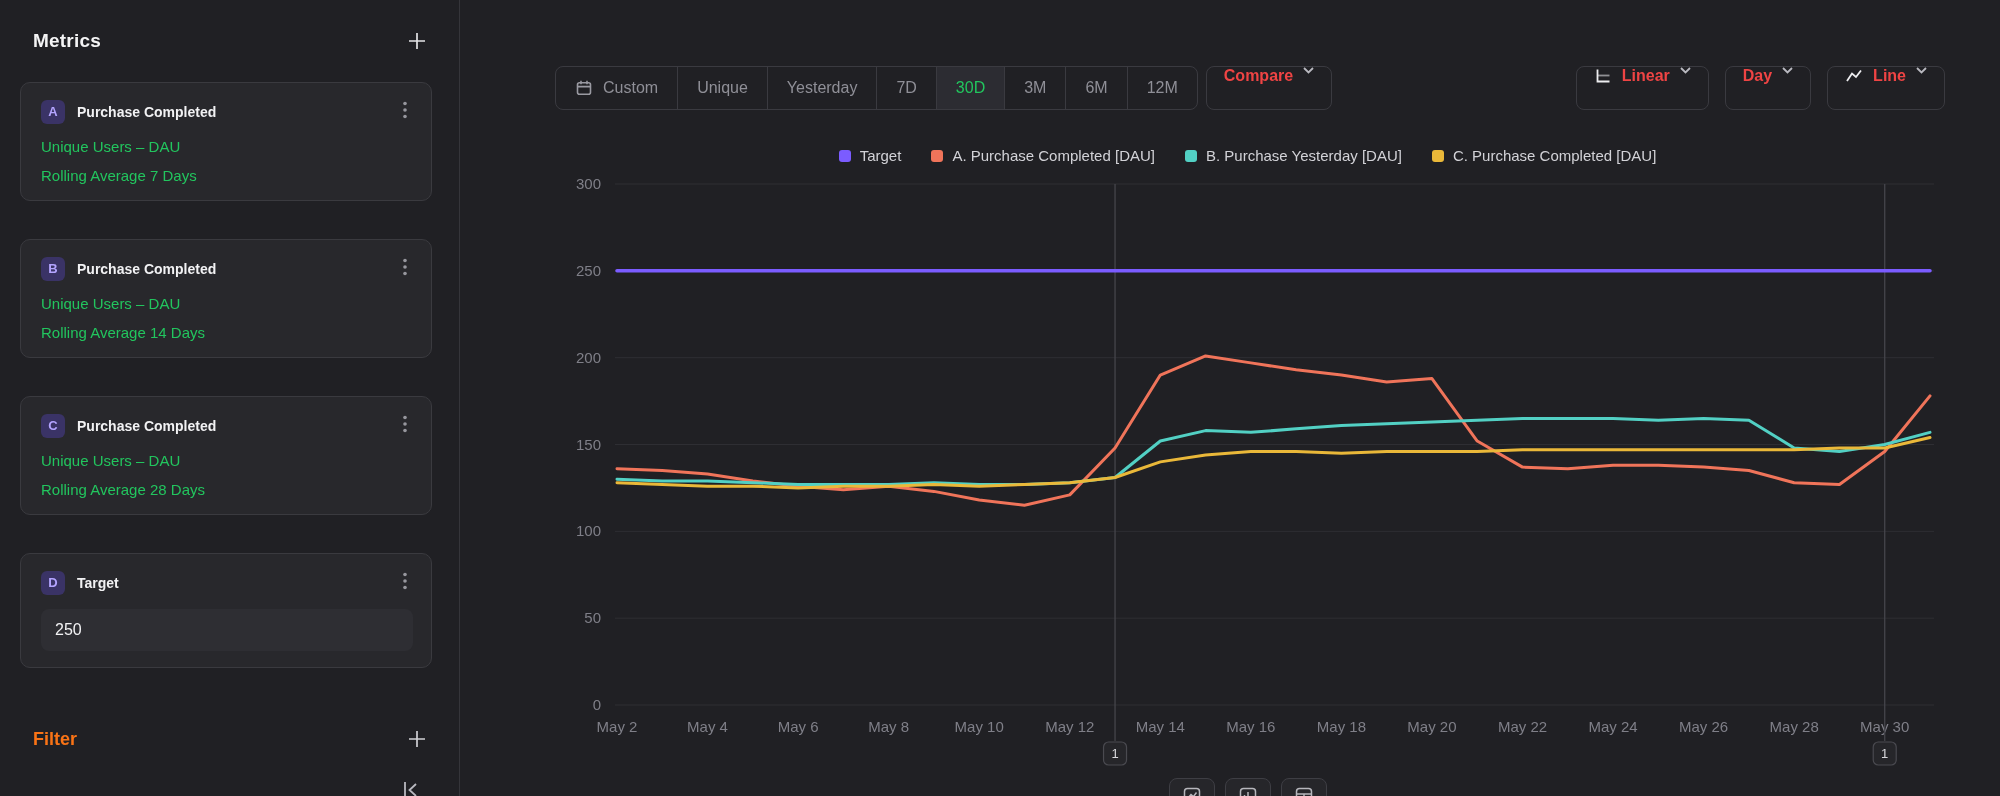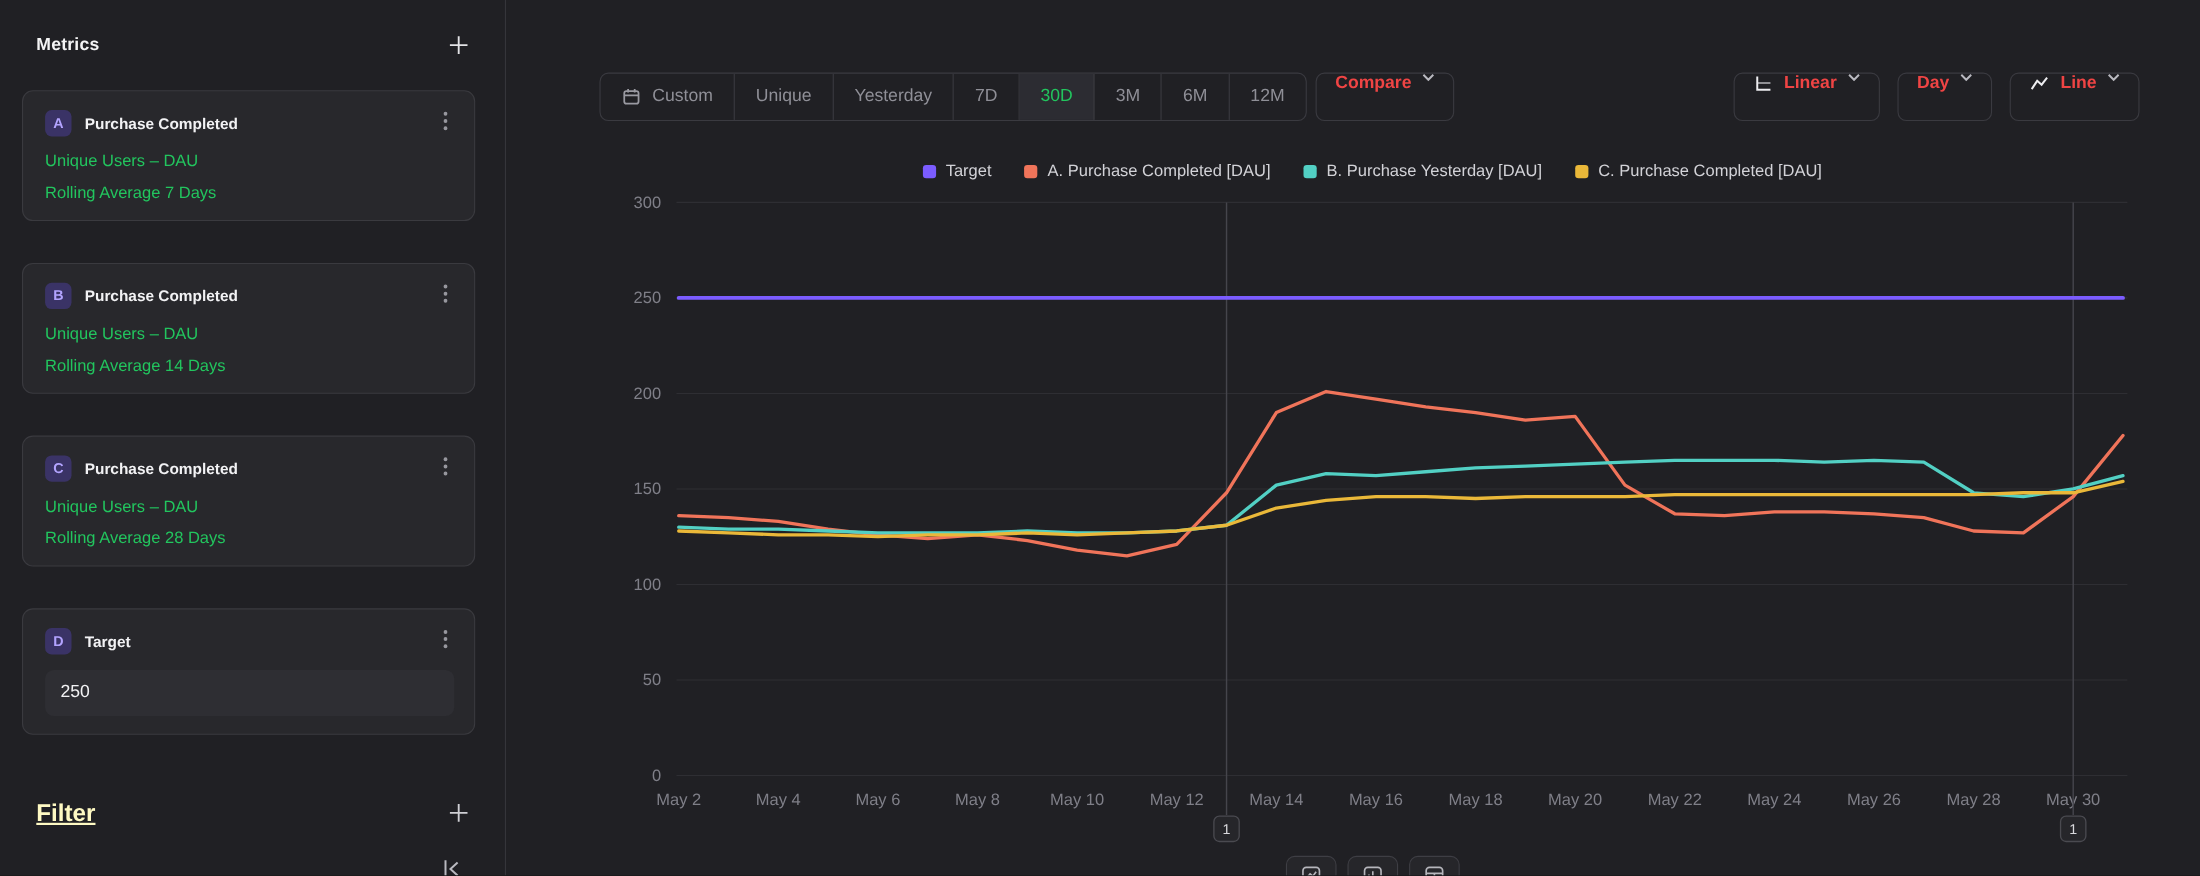--- a/index.html
+++ b/index.html
@@ -3,40 +3,40 @@
 <meta charset="utf-8">
 <style>
   * { margin:0; padding:0; box-sizing:border-box; }
   html,body { background:#19191c; }
   body { font-family:"Liberation Sans", sans-serif; }
   .app { position:relative; width:2000px; height:796px; background:#202024; overflow:hidden; color:#f5f5f6; }
 
   
   .sidebar { position:absolute; left:0; top:0; width:460px; height:796px; border-right:1px solid #35353a; background:#202024; }
   .sb-header { display:flex; align-items:center; justify-content:space-between; margin:26px 27px 26px 33px; }
-  .sb-header h1 { font-size:16px; font-weight:700; color:#f4f4f5; letter-spacing:.2px; }
+  .sb-header h1 { font-size:19px; font-weight:700; color:#f4f4f5; letter-spacing:.2px; }
   .icon-btn { background:none; border:none; cursor:pointer; display:flex; align-items:center; justify-content:center; padding:4px; }
   .metric-card { margin:0 27px 38px 20px; background:#28282c; border:1px solid #3a3a3f; border-radius:10px; padding:16px 18px 16px 20px; }
   .mc-head { display:flex; align-items:center; gap:12px; margin-bottom:14px; }
   .badge { width:24px; height:24px; border-radius:6px; background:#3a3366; color:#b3a4ff; font-size:13px; font-weight:700; display:flex; align-items:center; justify-content:center; flex:0 0 auto; }
   .mc-title { font-size:14px; font-weight:700; color:#f2f2f4; flex:1 1 auto; }
   .kebab { background:none; border:none; cursor:pointer; padding:2px 6px; }
   .mc-line { font-size:15px; color:#22c55e; margin-top:12px; cursor:pointer; }
   .target-input { display:block; width:100%; height:42px; margin-top:14px; background:#2e2e33; border:none; border-radius:8px; color:#f2f2f4; font-size:16px; padding:0 14px; font-family:"Liberation Sans", sans-serif; }
   .sb-filter { display:flex; align-items:center; justify-content:space-between; margin:56px 27px 0 33px; }
-  .sb-filter span { font-size:22px; font-weight:700; color:#fef9c3;text-decoration:underline; }
+  .sb-filter span { font-size:18px; font-weight:700; color:#f97316; }
   .collapse-btn { position:absolute; right:38px; bottom:-8px; background:none; border:none; cursor:pointer; }
 
   
   .main { position:absolute; left:460px; top:0; right:0; bottom:0; }
 
   .toolbar { position:absolute; top:66px; left:85px; right:55px; display:flex; align-items:center; }
   .tb-left { display:flex; gap:8px; }
   .tb-right { margin-left:auto; display:flex; gap:16px; }
-  .segmented { display:flex; height:44px; border:1px solid #3a3a40; border-radius:8px; overflow:hidden; }
+  .segmented { display:flex; height:44px; border:1px solid #3a3a40; border-radius:8px; overflow:hidden;margin-left:10px; }
   .range-btn { display:flex; align-items:center; gap:10px; padding:0 19px; background:transparent; border:none; border-right:1px solid #3a3a40; color:#8f8f97; font-size:16px; font-weight:500; cursor:pointer; font-family:"Liberation Sans", sans-serif; }
   .range-btn:last-child { border-right:none; }
   .range-btn.active { color:#22c55e; font-weight:400; background:#2c2c32; }
   .pill-btn { display:flex; gap:10px; height:44px; padding:0 17px; background:transparent; border:1px solid #3a3a40; border-radius:8px; color:#ef4444; font-size:16px; font-weight:700; cursor:pointer; font-family:"Liberation Sans", sans-serif; }
 
   .legend { position:absolute; top:147px; left:85px; width:1405px; display:flex; justify-content:center; align-items:center; gap:30px; }
   .legend-item { display:flex; align-items:center; gap:9px; font-size:15px; color:#d2d2d7; cursor:pointer; }
   .swatch { width:12px; height:12px; border-radius:3px; display:inline-block; }
 
   .chart-wrap { position:absolute; top:175px; left:85px; width:1405px; height:600px; }

